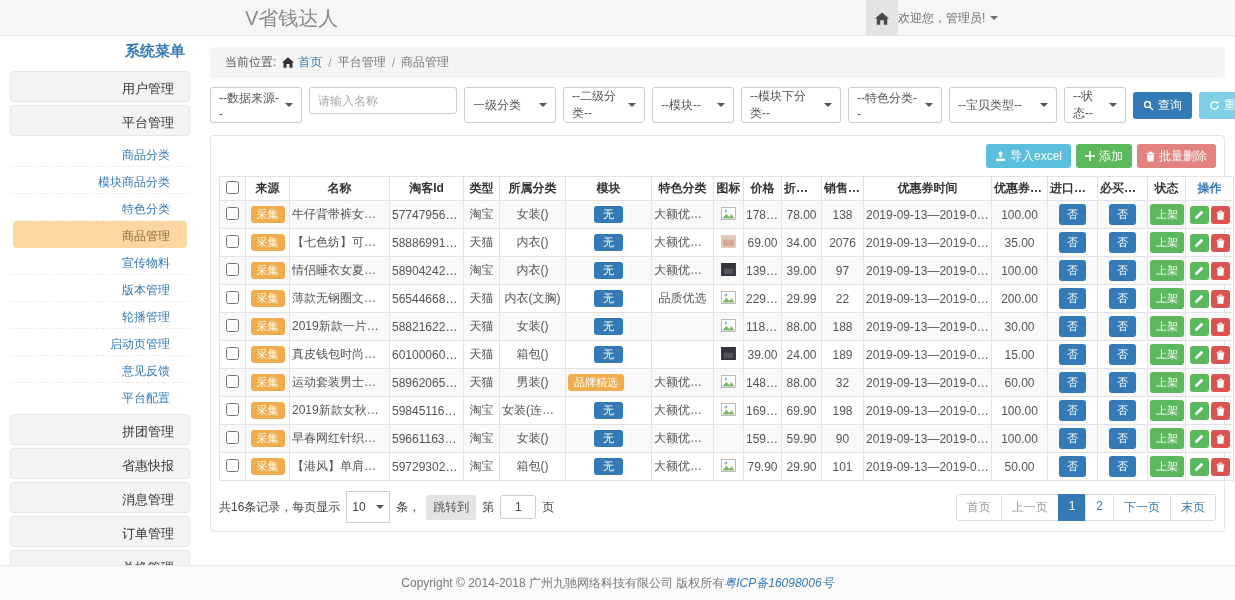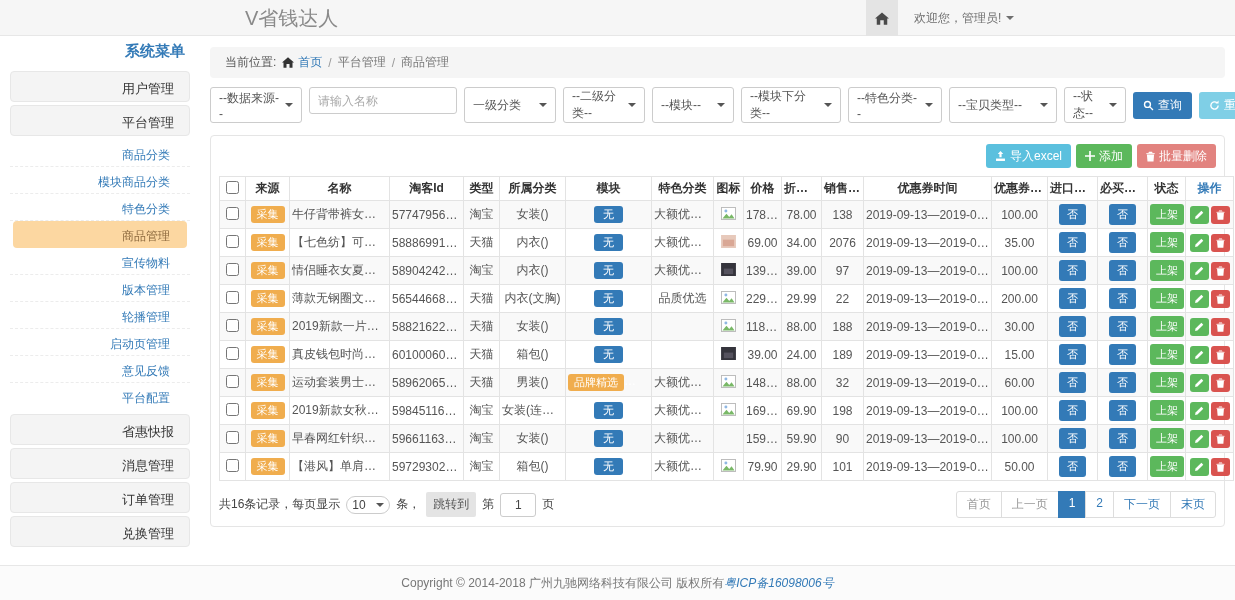--- a/index.html
+++ b/index.html
@@ -6,21 +6,21 @@
   html,body { width:1235px; height:600px; background:#fff; overflow:hidden; position:relative;
     font-family:"Liberation Sans","DejaVu Sans",sans-serif; }
 
   
   .topbar { position:absolute; top:0; left:0; width:1235px; height:36px; background:#f6f6f6;
     border-bottom:1px solid #e7e7e7; }
   .brand { position:absolute; left:245px; top:0; line-height:36px; font-size:20px; color:#8a8a8a; }
   .topbar-right { position:absolute; left:866px; top:0; height:36px; display:flex; align-items:center; }
   .home-box { width:32px; height:36px; background:#e4e4e4; display:flex; align-items:center;
     justify-content:center; cursor:pointer; }
-  .welcome { font-size:12px; color:#6f6f6f; padding-left:16px; display:flex; align-items:center; cursor:pointer; }
+  .welcome { font-size:12px; color:#6f6f6f; padding-left:0; display:flex; align-items:center; cursor:pointer; }
   .caret { width:0; height:0; border-left:4px solid transparent; border-right:4px solid transparent;
     border-top:4px solid #6f6f6f; display:inline-block; margin-left:5px; }
 
   
   .sidebar { position:absolute; left:10px; top:34px; width:180px; z-index:1;text-align:right; }
   .side-title { color:#337ab7; font-weight:bold; font-size:15px; padding:8px 5px 10px 5px; }
   .side-group { background:#f4f4f4; border:1px solid #e7e7e7; border-radius:4px; padding:8px 15px;
     font-size:13px; color:#333; margin-bottom:3px; cursor:pointer; height:31px; }
   .side-sub { background:#fff; margin-bottom:3px; padding:1px 0; }
   .side-subitem { padding:7px 20px; font-size:12px; color:#337ab7; border-bottom:1px dashed #ececec;
@@ -74,21 +74,21 @@
   .mini-green { background:#5cb85c; padding:3px 6px; }
   .op-btn { border:none; border-radius:3px; width:19px; height:18px; display:inline-flex; align-items:center;
     justify-content:center; cursor:pointer; margin:0 1px; vertical-align:middle; }
   .op-green { background:#5cb85c; }
   .op-red { background:#d9534f; }
   input[type=checkbox] { width:13px; height:13px; cursor:pointer; }
 
   .pager { margin-top:10px; display:flex; align-items:center; justify-content:space-between; font-size:12px;
     color:#444; }
   .pager-left { display:flex; align-items:center; gap:6px; }
-  .mini-select { height:18px; width:44px; border:1px solid #ccc; border-radius:9px; background:#fff;
+  .mini-select { height:32px; width:44px; border:1px solid #ccc; border-radius:0; background:#fff;
     display:flex; align-items:center; justify-content:space-between; padding:0 5px; font-size:12px;
     color:#444; cursor:pointer; }
   .jump-chip { background:#e4e4e4; color:#555; border-radius:2px; padding:4px 7px; cursor:pointer; }
   .page-input { width:36px; height:24px; border:1px solid #ccc; border-radius:3px; text-align:center;
     font-size:12px; color:#444; }
   .pager-right { display:flex; }
   .page-btn { border:1px solid #ddd; background:#fff; color:#337ab7; padding:4px 10px; margin-left:-1px;
     cursor:pointer; }
   .page-btn:first-child { border-radius:3px 0 0 3px; margin-left:0; }
   .page-btn:last-child { border-radius:0 3px 3px 0;text-align:right; }
@@ -127,20 +127,21 @@
         <div class="side-subitem">模块商品分类</div>
         <div class="side-subitem">特色分类</div>
         <div class="side-subitem active">商品管理</div>
         <div class="side-subitem">宣传物料</div>
         <div class="side-subitem">版本管理</div>
         <div class="side-subitem">轮播管理</div>
         <div class="side-subitem">启动页管理</div>
         <div class="side-subitem">意见反馈</div>
         <div class="side-subitem">平台配置</div>
       </div>
+      <div class="side-group">拼团管理</div>
       <div class="side-group">省惠快报</div>
       <div class="side-group">消息管理</div>
       <div class="side-group">订单管理</div>
       <div class="side-group">兑换管理</div>
     </div>
 </div>
 
 <div class="main">
   <div class="breadcrumb">
     <span>当前位置:</span>

